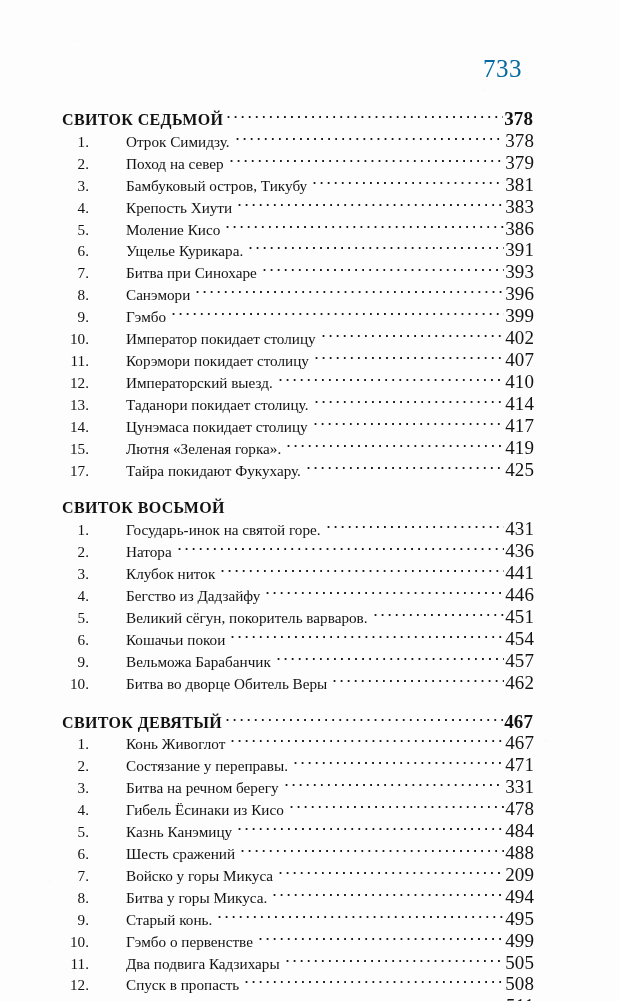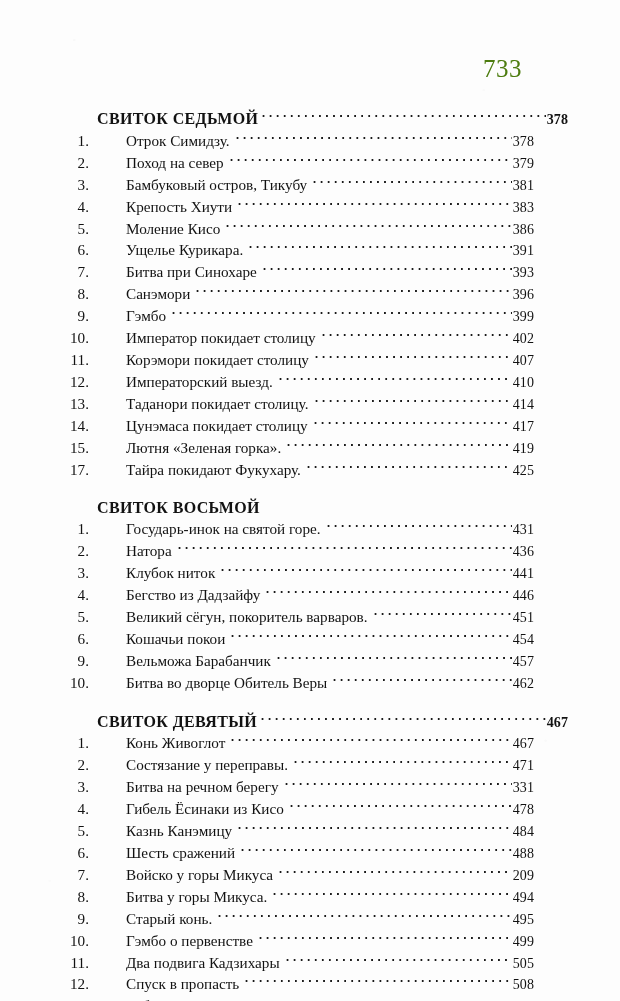--- a/index.html
+++ b/index.html
@@ -42,21 +42,21 @@
   }
 
   
   .folio {
     text-align: right;
     font-size: 25px;
     line-height: 1;
     letter-spacing: .5px;
     padding-top: 56px;
     padding-right: 36px;
-    color: #4d7c0f;
+    color: #0369a1;
   }
 
   
   .toc {
     margin-top: 28px;
   }
 
   .scroll-block + .scroll-block {
     margin-top: 17px;
   }
@@ -81,32 +81,31 @@
     background-size: 7.05px 100%;
     background-position: left 88%;
     background-repeat: repeat-x;
     height: 14px;
     align-self: baseline;
     transform: translateY(-1px);
   }
 
   .row .pageno {
     flex: 0 0 auto;
-    font-size: 14px;
+    font-size: 19px;
     text-align: right;
     letter-spacing: .1px;
   }
 
   
   .scroll-head {
     font-size: 16px;
     letter-spacing: .35px;
     font-weight: 600;
     text-transform: uppercase;
-    margin-left: 35px;
   }
   .scroll-head .title { flex: 0 0 auto; }
   .scroll-head .leader { margin-left: 2px; }
   .scroll-head .pageno { font-weight: 600; }
 
   
   .entry {
     padding-left: 0;
   }
   .entry .num {

